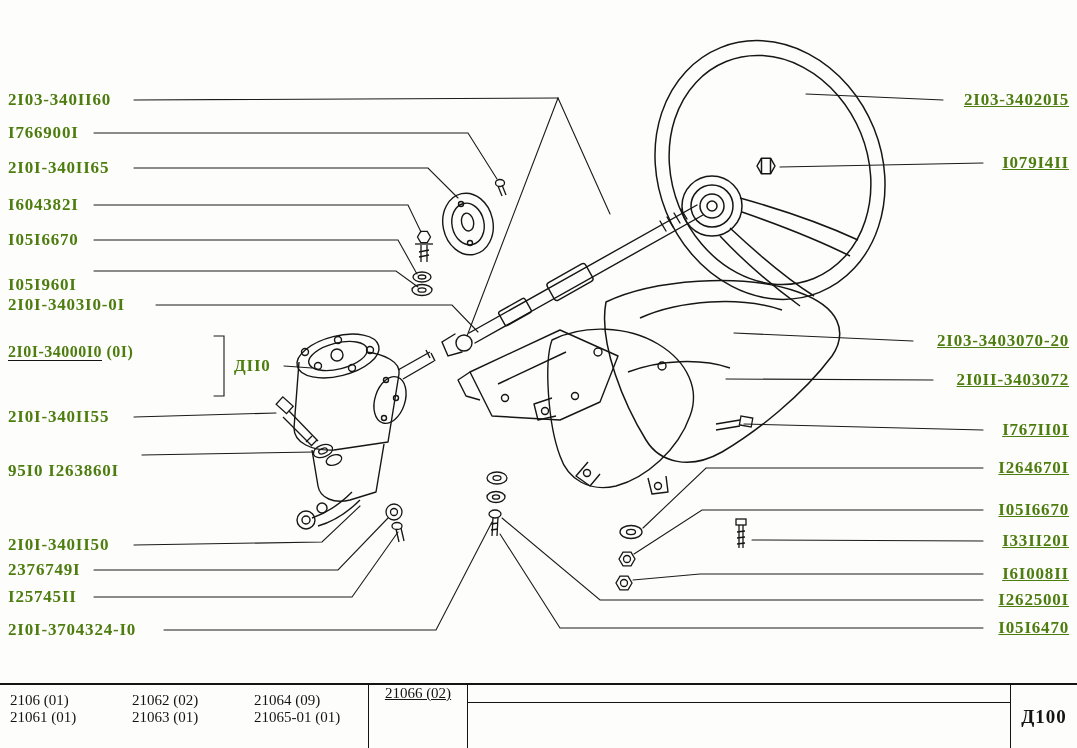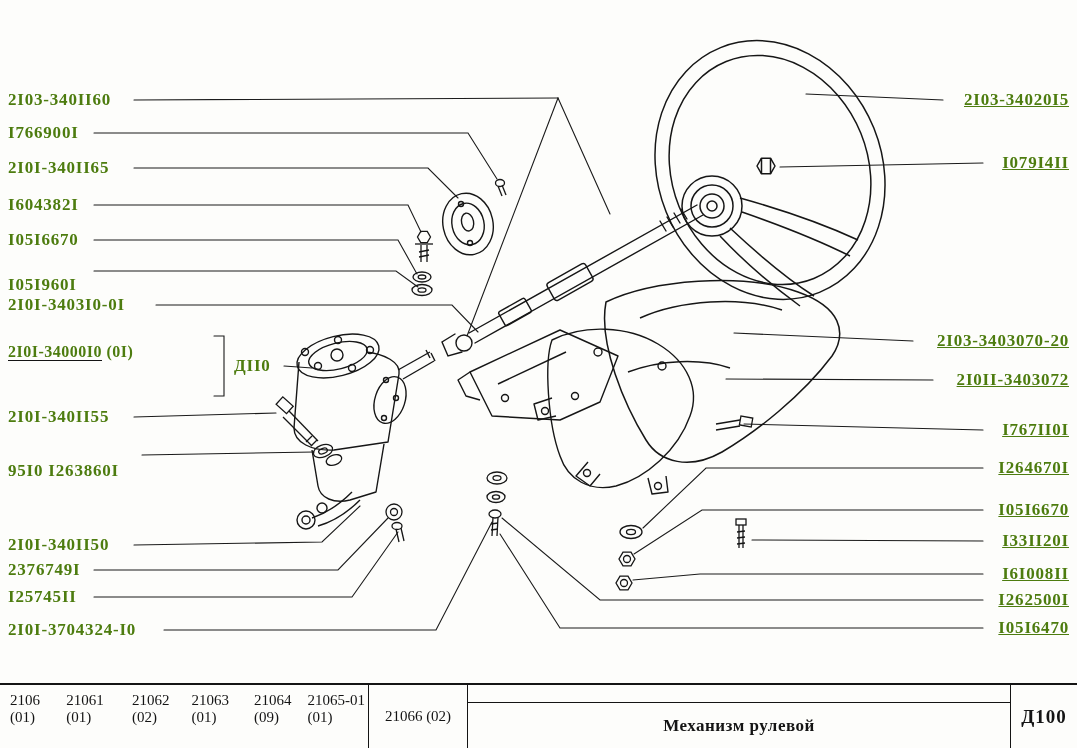--- a/index.html
+++ b/index.html
@@ -15,23 +15,23 @@
   }
   .lbl.right{right:8px;text-align:right;text-decoration:underline;}
   .lbl.small{font-size:16px;letter-spacing:.5px;}
   .u{border-bottom:1.6px solid #141414;padding-bottom:0;text-align:right;}
   
   .footer{
     position:absolute;left:0;right:0;top:683px;bottom:0;
     border-top:2px solid #141414;display:flex;font-size:15px;
   }
   .f-models{width:468px;box-sizing:border-box;border-right:1.6px solid #141414;display:flex;}
-  .f-col{width:122px;box-sizing:border-box;padding:7px 0 0 10px;display:flex;flex-direction:row;gap:7px;}
+  .f-col{width:122px;box-sizing:border-box;padding:7px 0 0 10px;display:flex;flex-direction:column;}
   .f-col.c3{width:124px;}
-  .f-col.single{flex:1;border-left:1.6px solid #141414;padding:0;align-items:center;justify-content:center;}
+  .f-col.single{flex:1;border-left:1.6px solid #141414;padding:0;align-items:center;justify-content:flex-start;text-decoration:underline;}
   .f-title{flex:1;box-sizing:border-box;border-right:1.6px solid #141414;display:flex;flex-direction:column;}
   .f-title .rule{height:17px;border-bottom:1.4px solid #141414;}
   .f-title .txt{flex:1;display:flex;align-items:center;justify-content:center;font-weight:700;font-size:17px;letter-spacing:.5px;}
   .f-code{width:66px;display:flex;align-items:center;justify-content:center;font-weight:700;font-size:19px;letter-spacing:1px;}
 </style>
 </head>
 <body>
 
 <div class="stage">
 
@@ -312,18 +312,17 @@
       <div class="f-col c3">
         <span>21064 (09)</span>
         <span>21065-01 (01)</span>
       </div>
       <div class="f-col single">
         <span>21066 (02)</span>
       </div>
     </div>
     <div class="f-title">
       <div class="rule"></div>
-      <div class="txt">Механизм рулевой</div>
     </div>
     <div class="f-code">Д100</div>
   </div>
 
 </div>
 
 </body></html>

